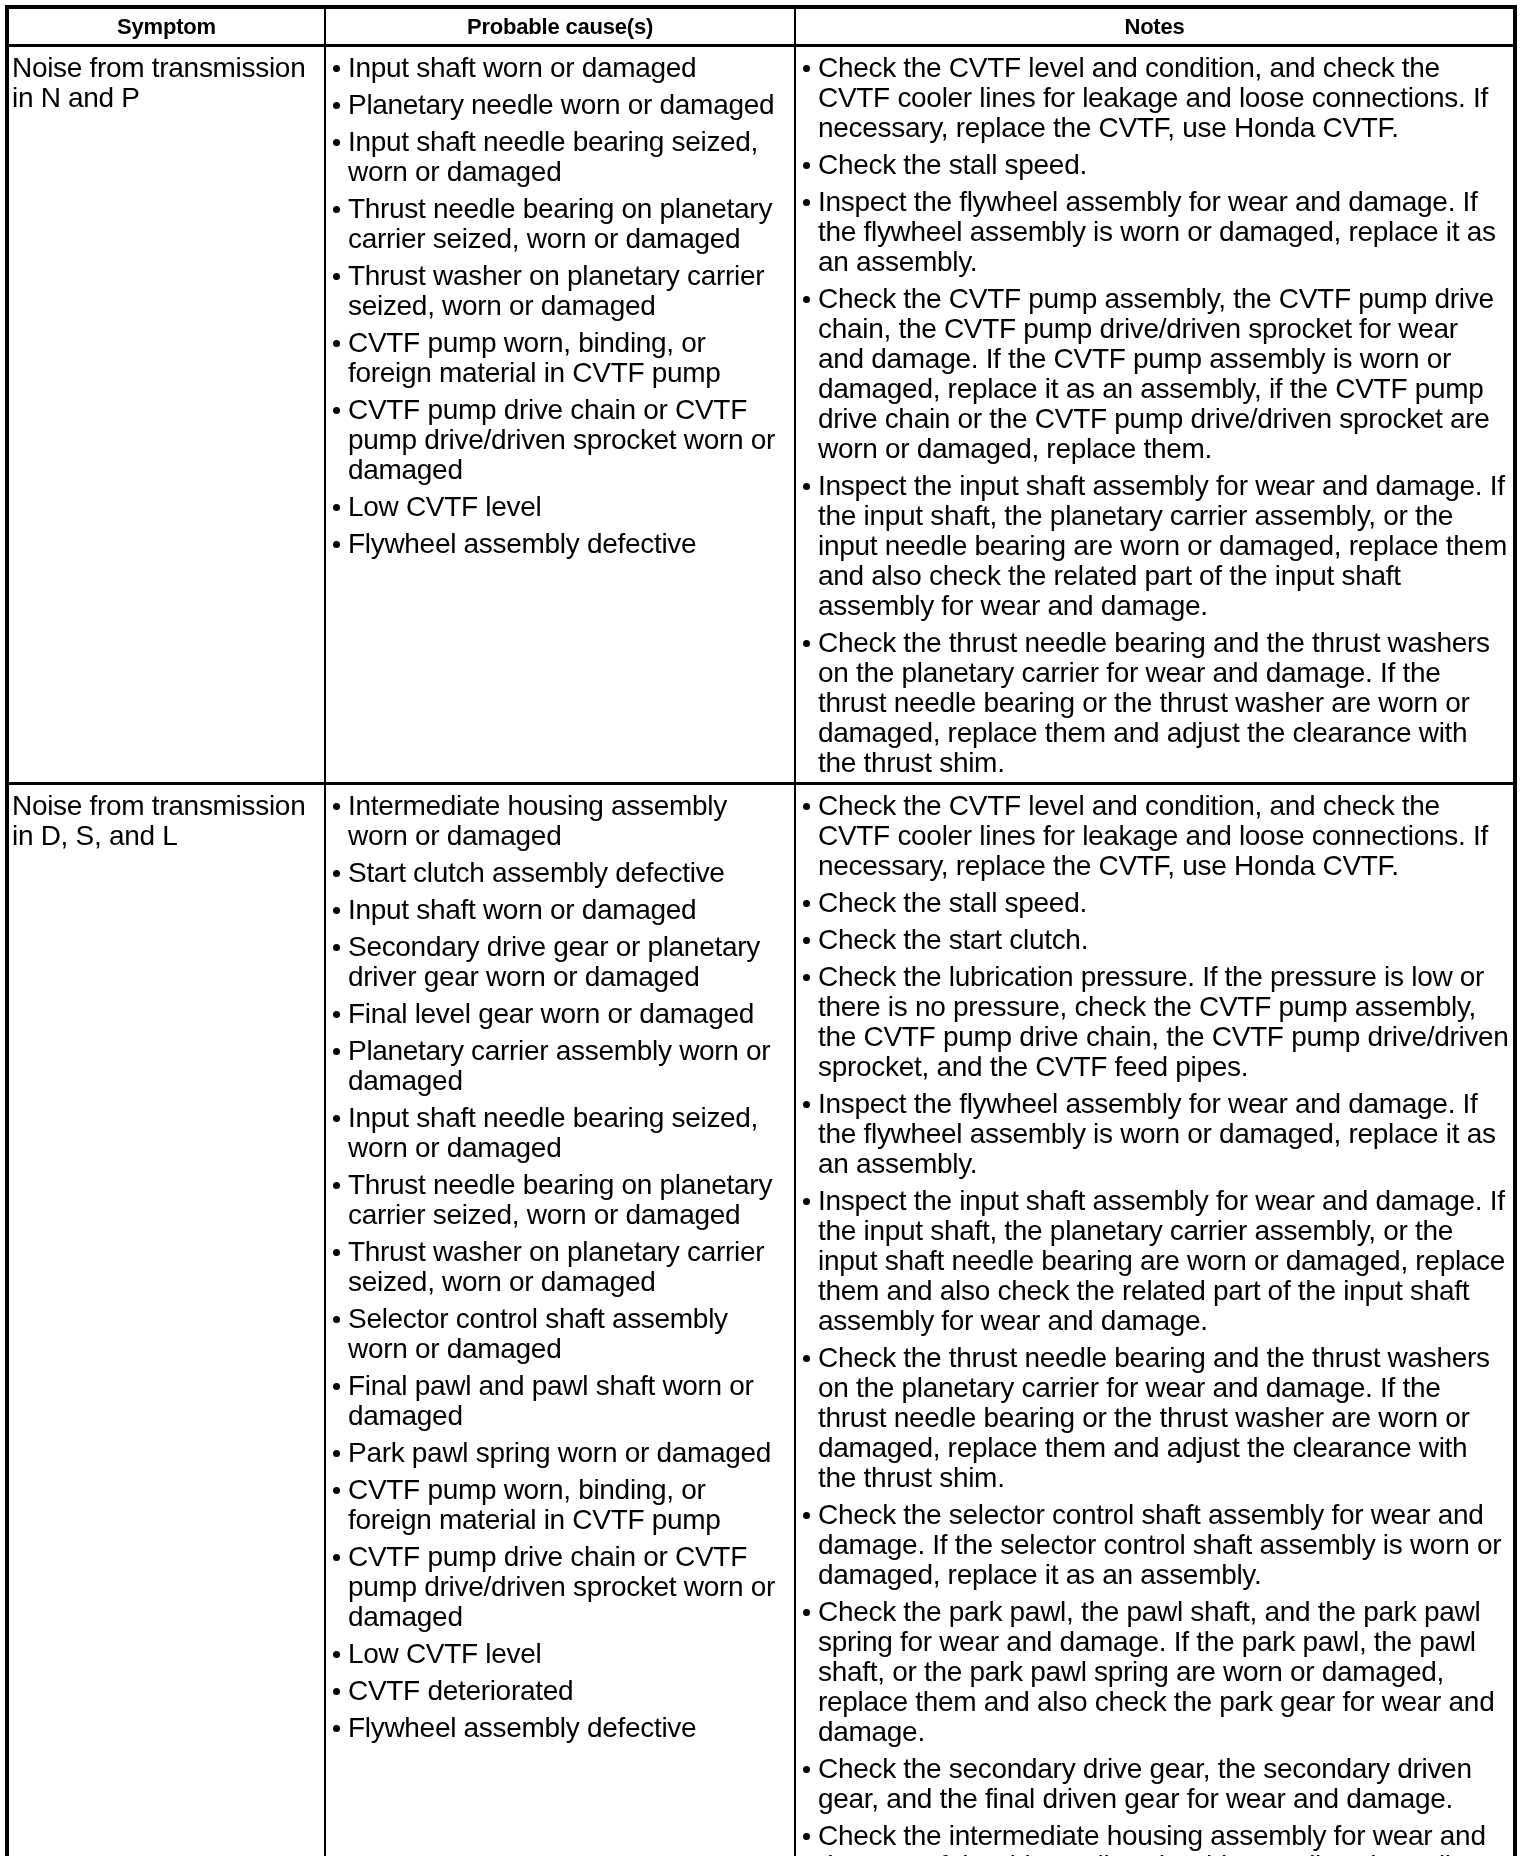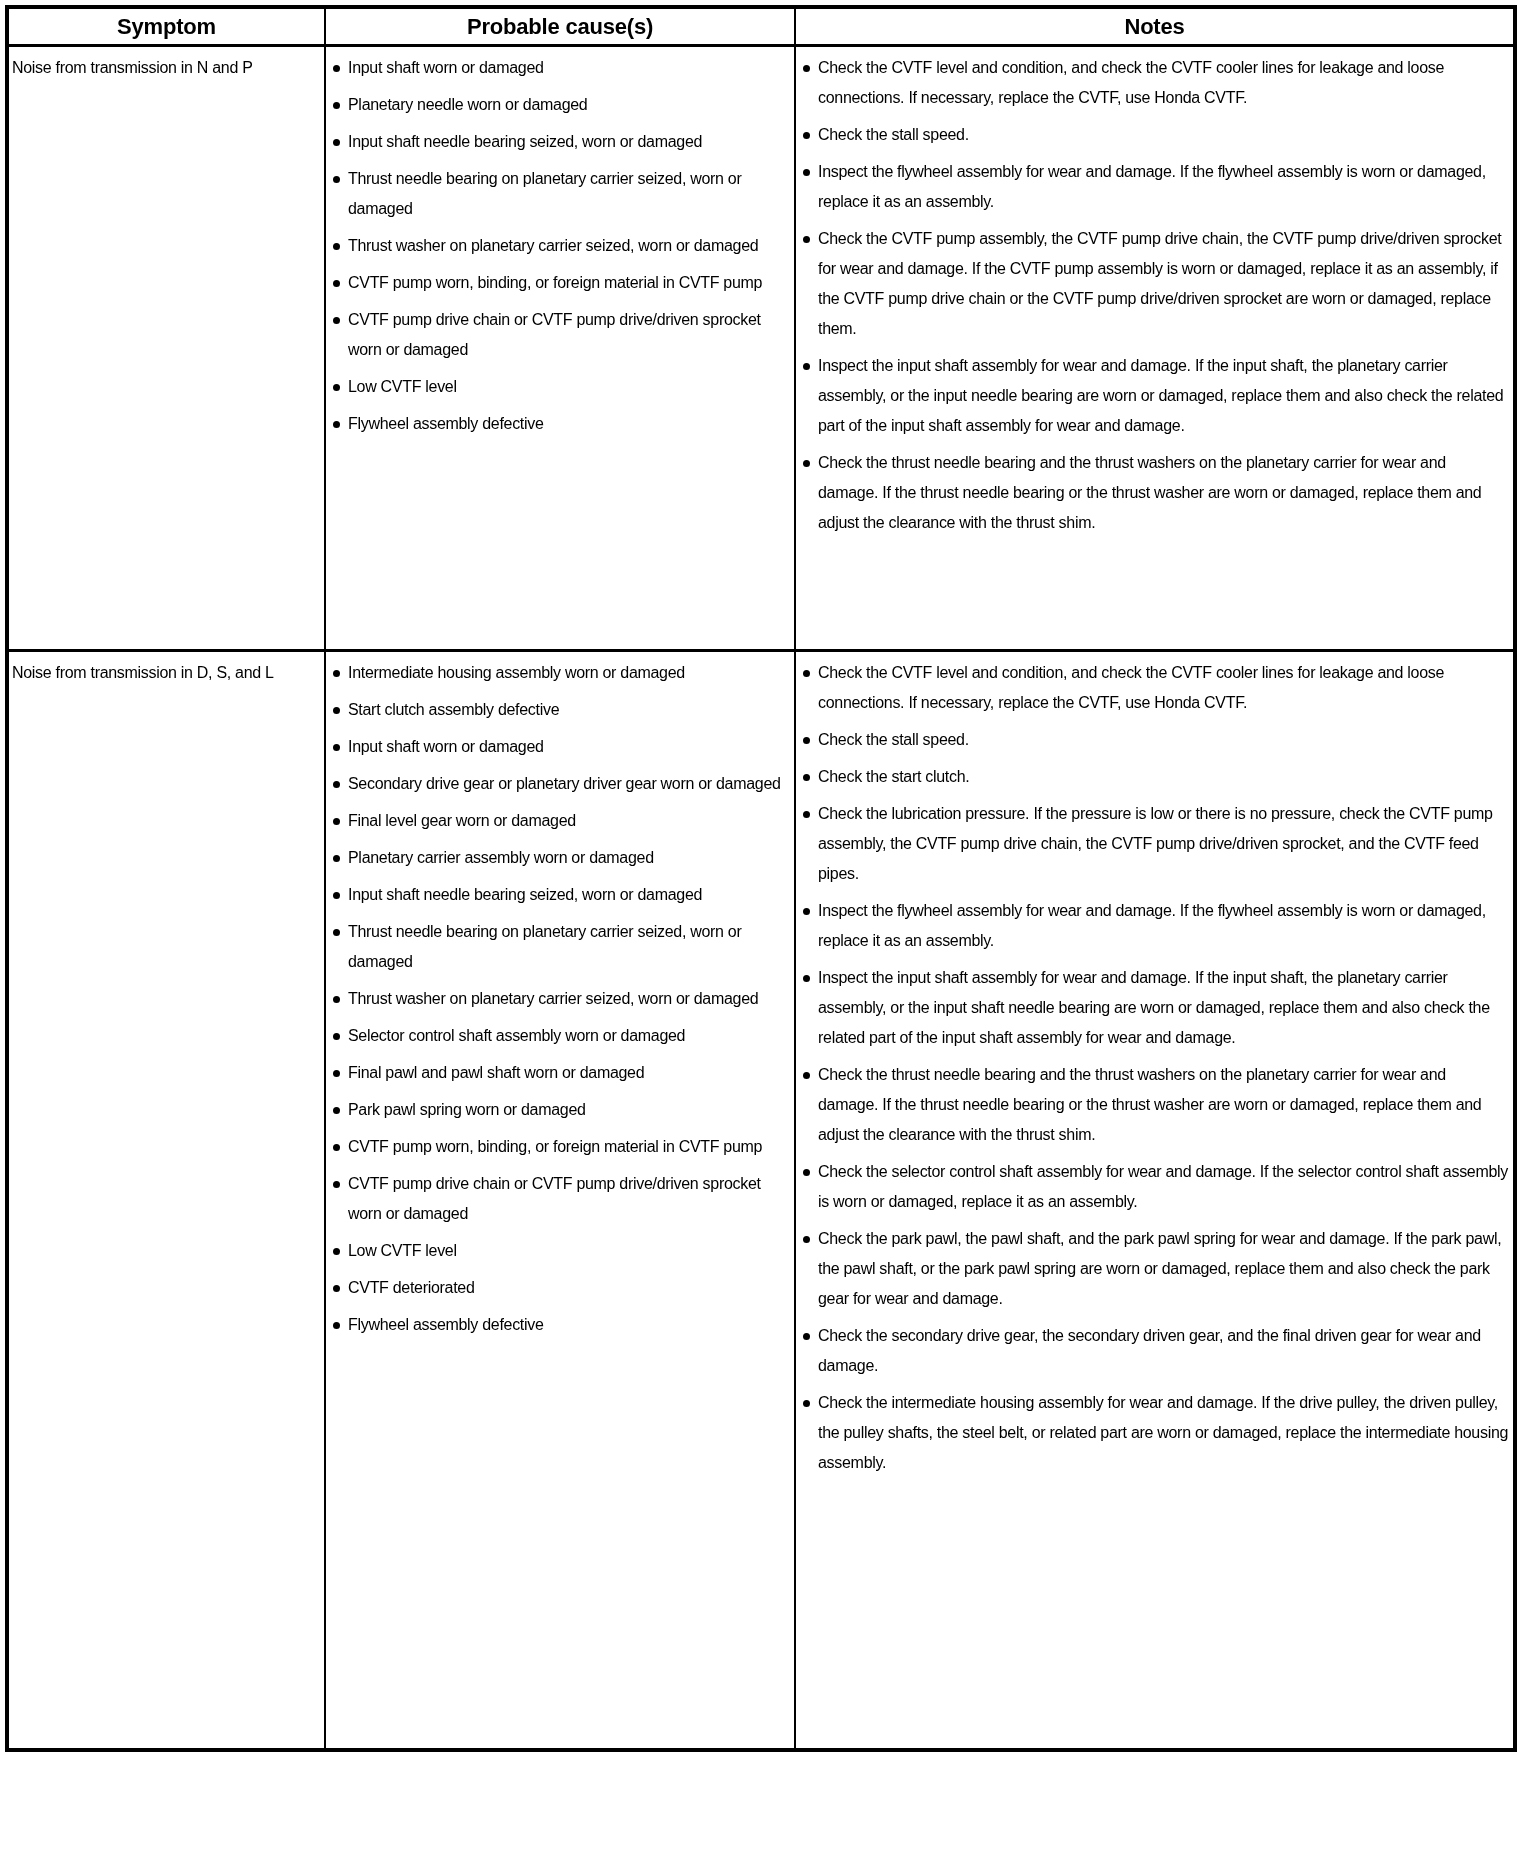--- a/index.html
+++ b/index.html
@@ -14,21 +14,21 @@
   #doc-table col.c1 { width: 318px; }
   #doc-table col.c2 { width: 470px; }
   #doc-table col.c3 { width: 720px; }
   #doc-table th {
     font-weight: bold; font-size: 22px; text-align: center;
     height: 35px; padding: 0; border: 2px solid #000; border-bottom: 3px solid #000;
     letter-spacing: -0.2px;
   }
   #doc-table td {
     vertical-align: top; border: 2px solid #000; padding: 6px 4px 4px 4px;
-    font-size: 16px; line-height: 30px; letter-spacing: -0.3px;
+    font-size: 28px; line-height: 30px; letter-spacing: -0.3px;
   }
   #doc-table tr.data-row { border-bottom: 3px solid #000; }
   td.symptom { padding-left: 3px !important; }
   ul.blist { list-style: none; margin: 0; padding: 0; }
   ul.blist li { position: relative; padding-left: 18px; margin-bottom: 7px; }
   ul.blist li:last-child { margin-bottom: 0; }
   ul.blist li .bullet {
     position: absolute; left: 3px; top: 12px; width: 7px; height: 7px;
     border-radius: 50%; background: #000;
   }

